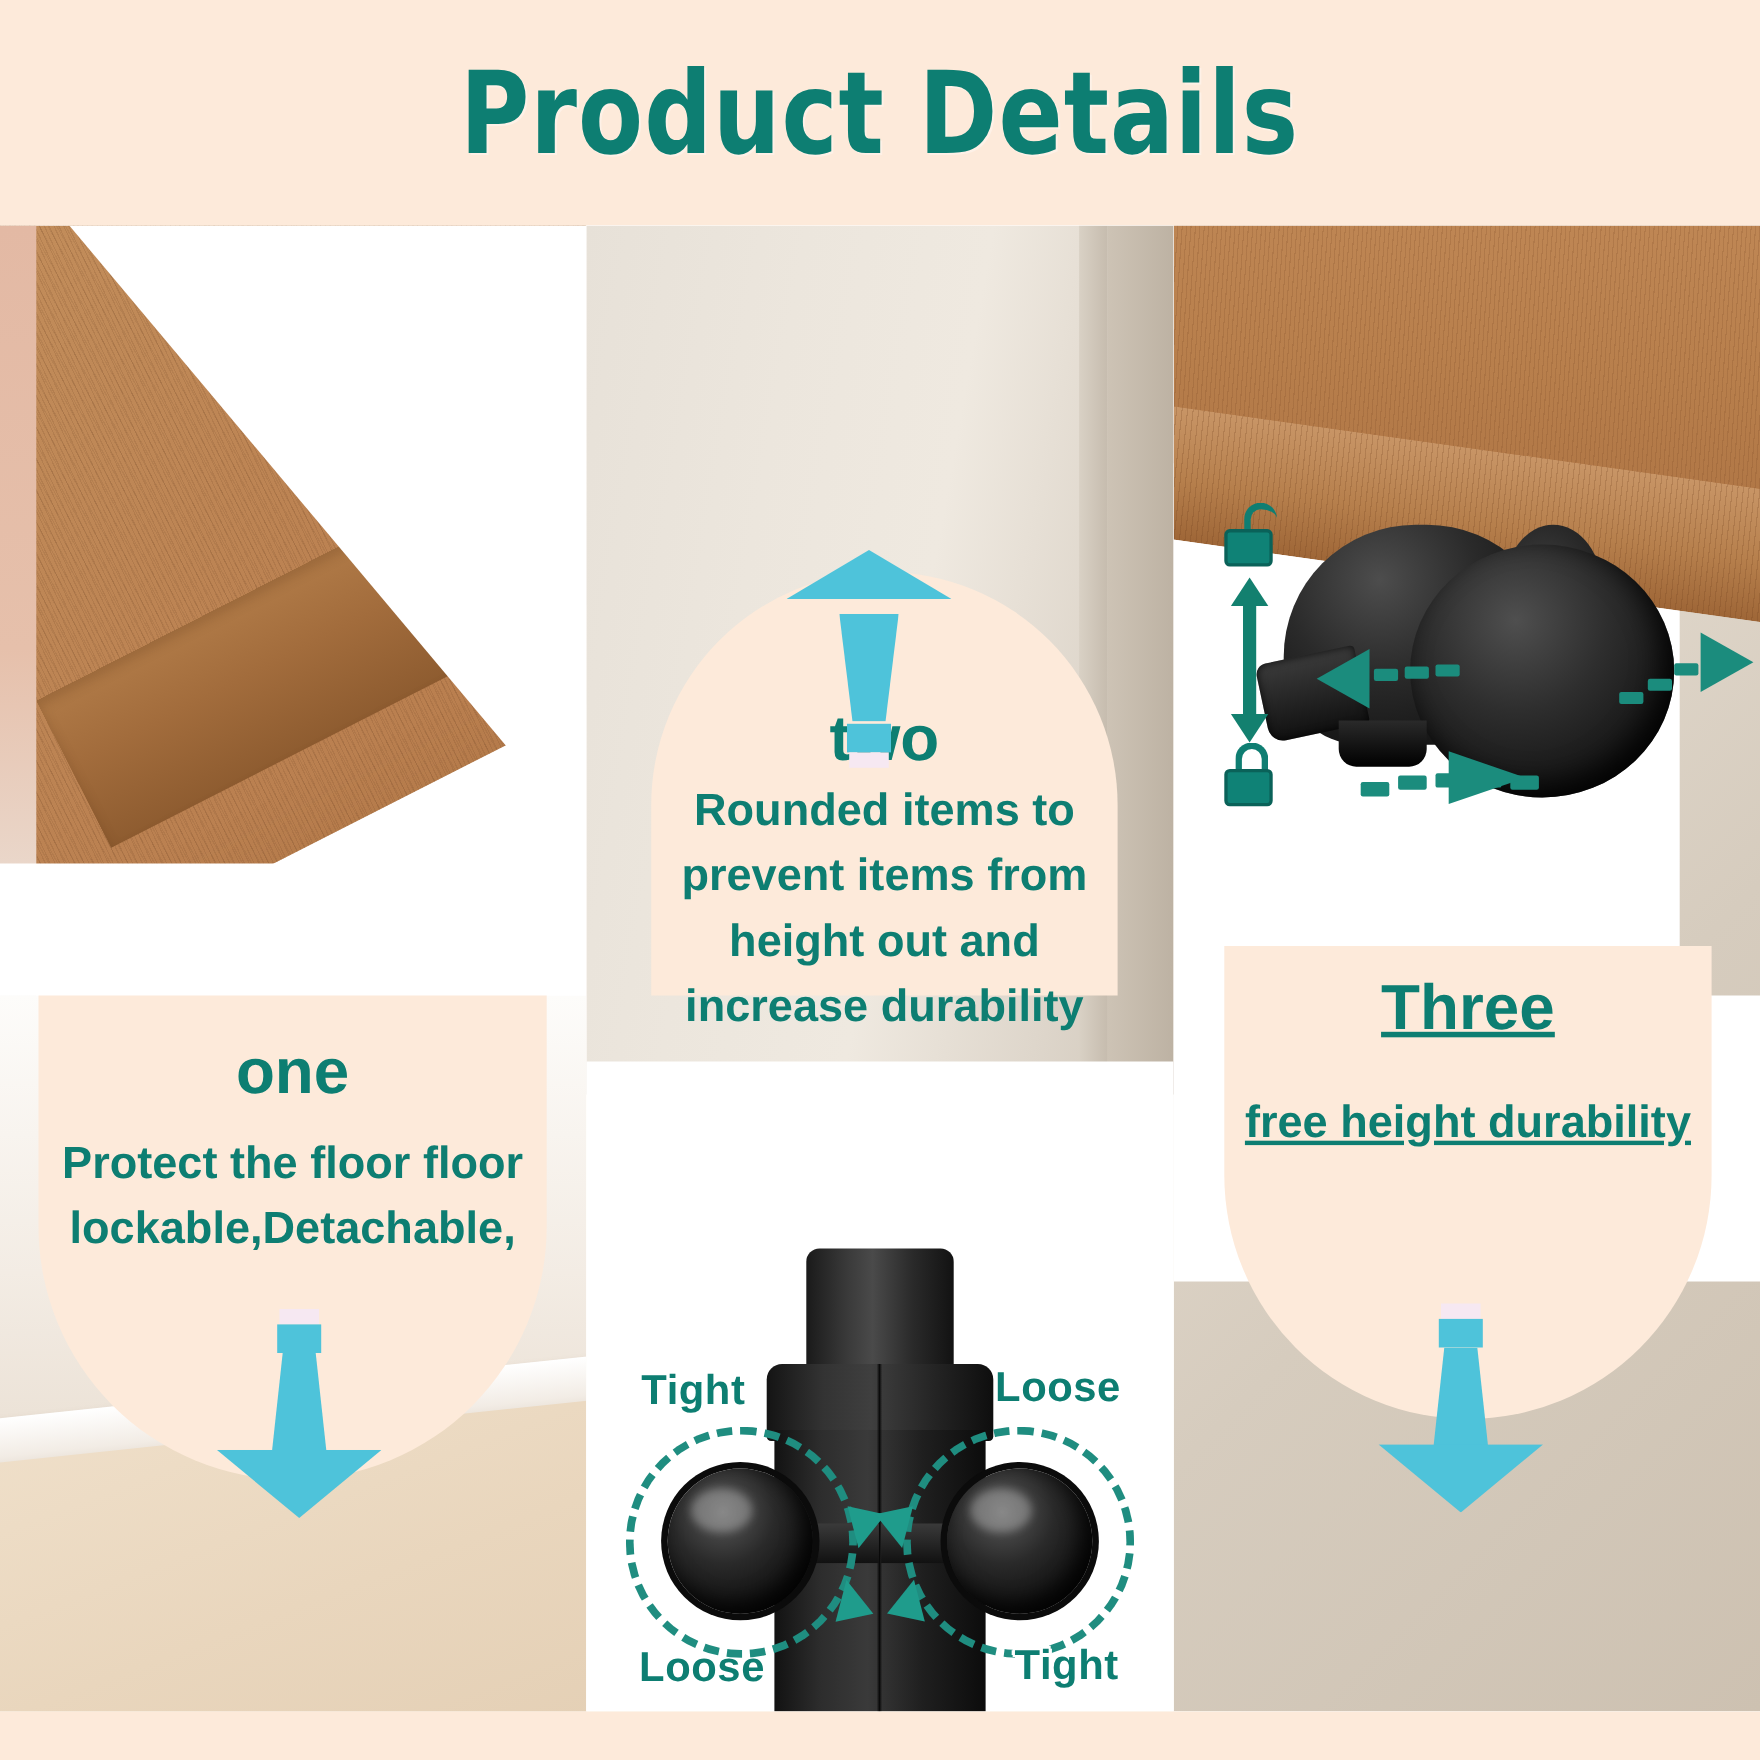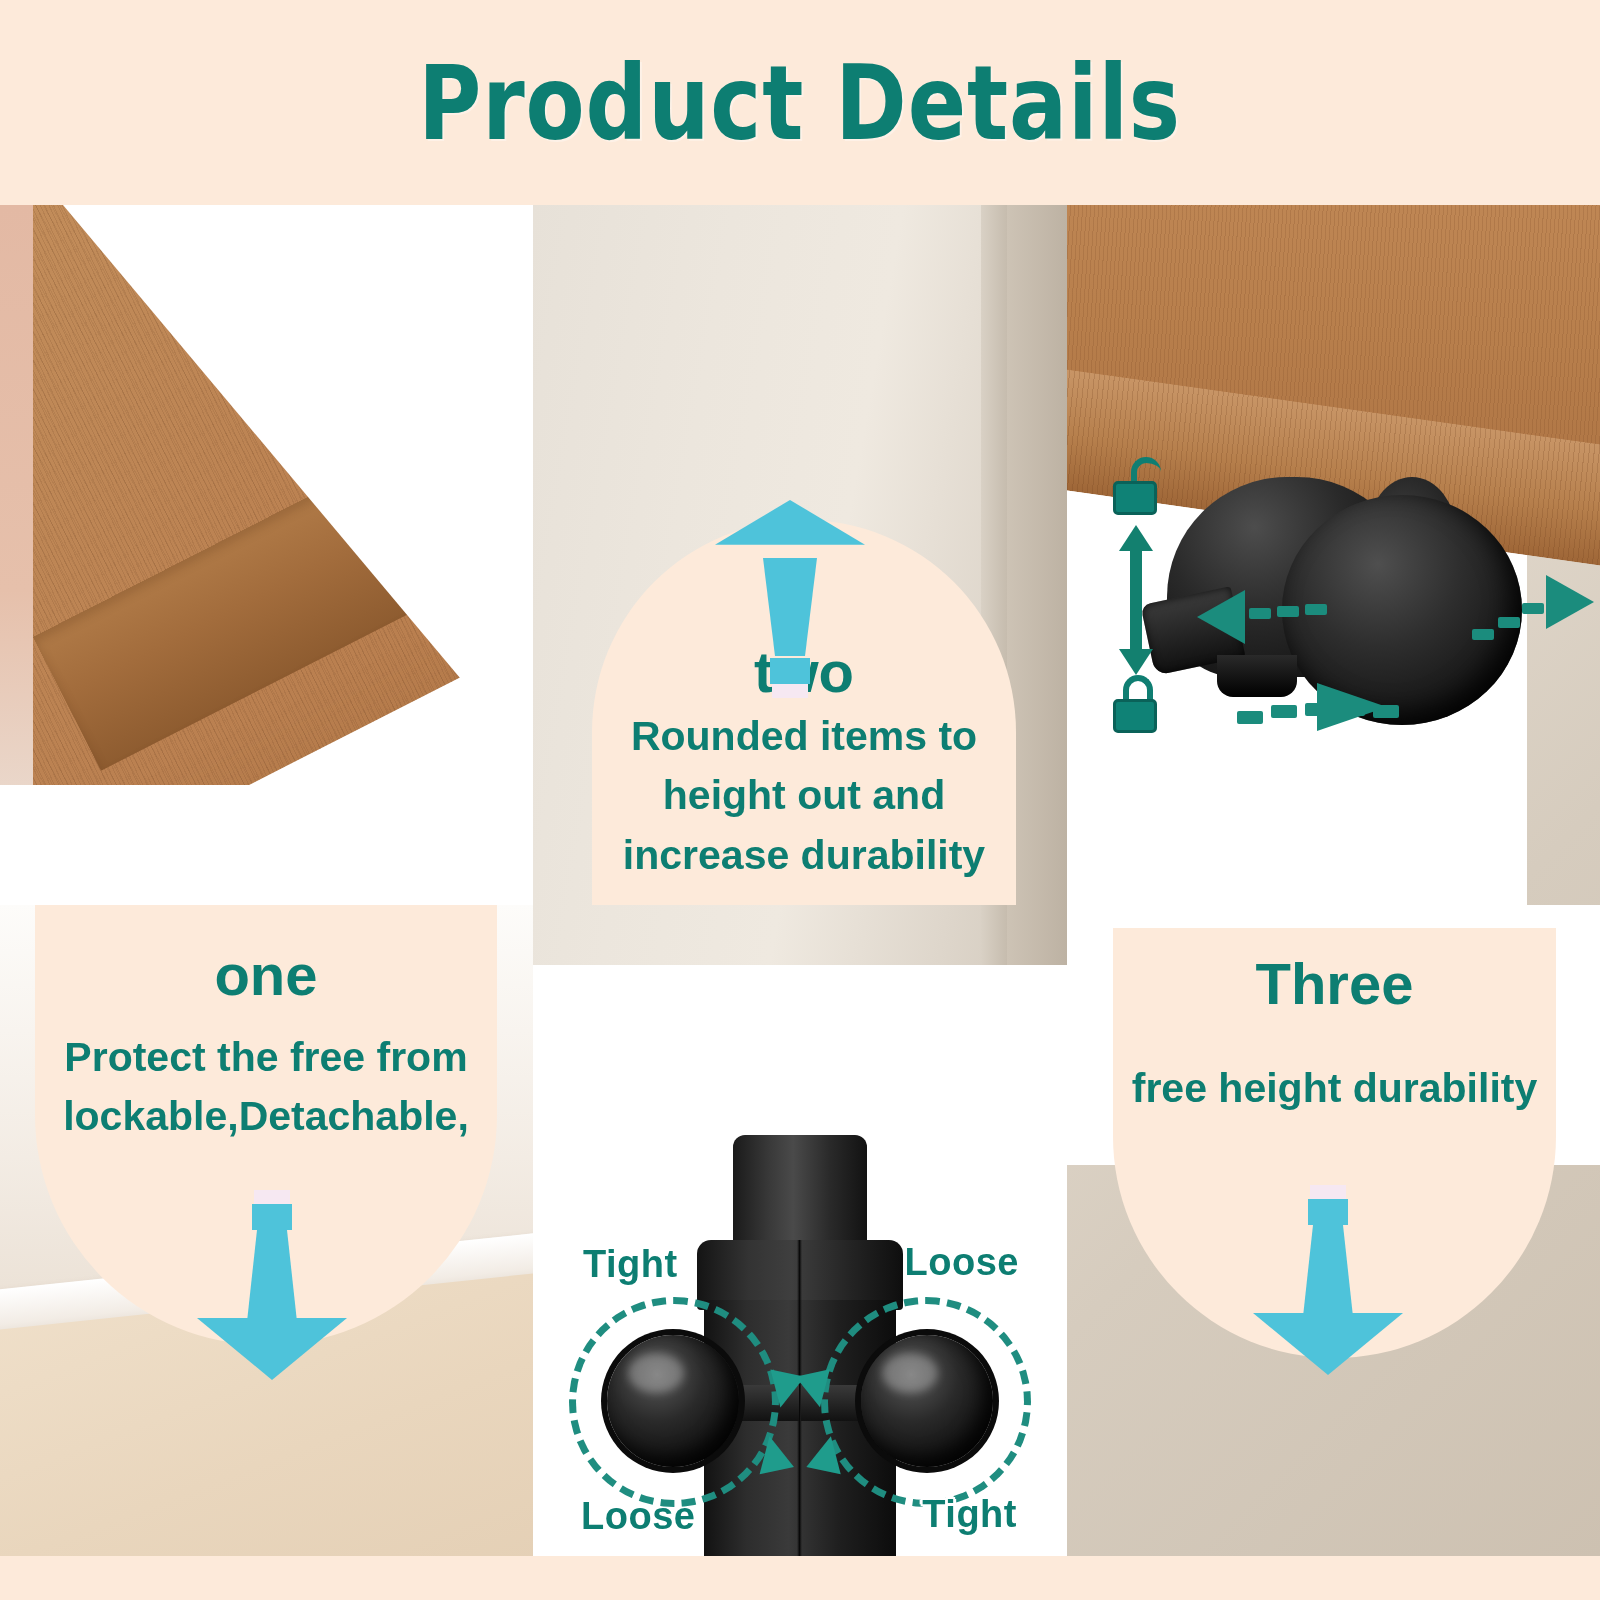--- a/index.html
+++ b/index.html
@@ -306,22 +306,23 @@
   }
   #card-left{
     left:35px; top:905px; width:462px; height:440px;
     border-radius:0 0 230px 230px;
   }
   #card-center{
     left:592px; top:520px; width:424px; height:385px;
     border-radius:212px 212px 0 0;
   }
   #card-right{
-    left:1113px; top:928px; width:443px; height:430px;
+    left:1113px; top:860px; width:443px; height:430px;
     border-radius:0 0 222px 222px;
+    text-decoration:underline;
   }
 
   .card-num{
     font-weight:bold; color:#0d7e72; line-height:1.05;
   }
   .card-body{
     font-weight:bold; color:#0d7e72; line-height:1.45;
   }
 
   #card-left .card-num  { font-size:58px; margin-top:40px; }
@@ -400,21 +401,21 @@
   <div id="left-floor">
     <div class="wall"></div>
     <div class="baseboard"></div>
     <div class="floorplane"></div>
   </div>
 </div>
 
 <div class="card" id="card-left">
   <div class="card-num">one</div>
   <div class="card-body">
-    <div>Protect the free from</div>
+    <div>Protect the floor floor</div>
     <div>lockable,Detachable,</div>
   </div>
 </div>
 
 <div class="cyan-arrow cyan-down z-top" id="arrow-left">
   <div class="tip-cap"></div>
   <div class="stub"></div>
   <div class="shaft"></div>
   <div class="head"></div>
 </div>
@@ -448,20 +449,21 @@
     <div class="knob-label outlined" id="lbl-loose-tr">Loose</div>
     <div class="knob-label" id="lbl-loose-bl">Loose</div>
     <div class="knob-label outlined" id="lbl-tight-br">Tight</div>
   </div>
 </div>
 
 <div class="card" id="card-center">
   <div class="card-num">two</div>
   <div class="card-body">
     <div>Rounded items to</div>
+    <div>prevent items from</div>
     <div>height out and</div>
     <div>increase durability</div>
   </div>
 </div>
 
 <div class="cyan-arrow cyan-up z-top" id="arrow-center">
   <div class="head"></div>
   <div class="shaft"></div>
   <div class="stub"></div>
   <div class="tip-cap"></div>

